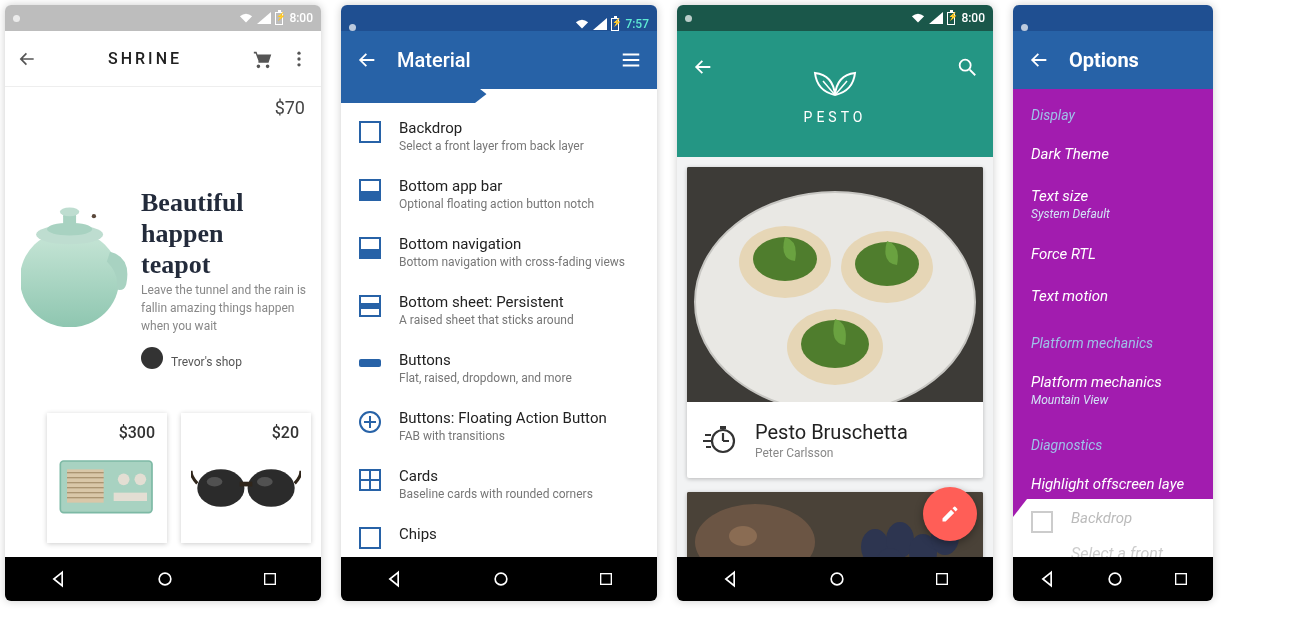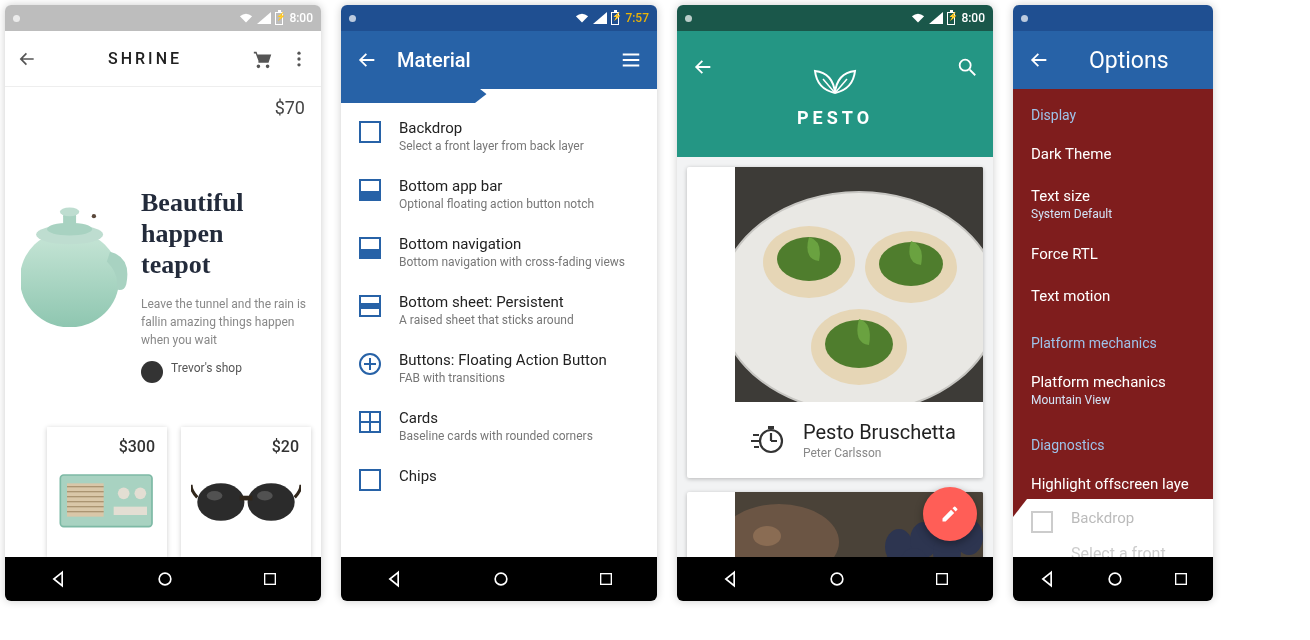--- a/index.html
+++ b/index.html
@@ -29,21 +29,21 @@
   .status-bar {
     height: 26px;
     display: flex;
     align-items: center;
     justify-content: space-between;
     padding: 0 8px;
     font-size: 12px;
     font-weight: 500;
   }
   .status-bar.light { background:#bdbdbd; color:#fff; }
-  .status-bar.blue  { background:#1f4f91; color:#eab308; }
+  .status-bar.blue  { background:#1f4f91; color:#5eead4;align-items:flex-end; }
   .status-bar.green { background:#1a574a; color:#fff; }
   .status-dot {
     width: 7px; height:7px; border-radius:50%;
     background: rgba(255,255,255,.7);
   }
   .status-right { display:flex; align-items:center; gap:4px;}
   .sig, .batt { width:14px; height:12px; }
   .batt { width:8px; height:13px; border:1.5px solid #fff; position:relative;}
   .batt::before{content:"";position:absolute;top:-3px;left:2px;width:3px;height:2px;background:#fff;}
   .batt::after{content:"⚡";position:absolute;font-size:8px;top:-1px;left:0;color:#fff;}
@@ -66,22 +66,22 @@
     padding:0 10px;gap:12px;border-bottom:1px solid #eee;
   }
   .shrine-title{flex:1;text-align:center;font-weight:500;letter-spacing:3px;font-size:16px;}
   .icon-btn{width:24px;height:24px;display:flex;align-items:center;justify-content:center;color:#444;}
   .shrine-body{flex:1;overflow:hidden;position:relative;padding-left:28px;}
   .price-big{position:absolute;top:10px;right:16px;font-size:18px;font-weight:400;color:#444;}
   .teapot-area{display:flex;align-items:flex-start;padding-top:100px;}
   .teapot-svg{width:140px;height:auto; transform:translateX(-12px);}
   .hero-text{padding-top:0px;}
   .hero-title{font-family:Georgia,"Times New Roman",serif;font-size:26px;font-weight:700;color:#232b3b;line-height:1.2;}
-  .hero-desc{font-size:12px;color:#888;margin-top:14px;line-height:1.5;width:180px;}
-  .seller{display:flex;align-items:flex-start;gap:8px;margin-top:12px;}
+  .hero-desc{font-size:12px;color:#888;line-height:1.5;width:180px;}
+  .seller{display:flex;align-items:flex-end;gap:8px;margin-top:12px;}
   .avatar{width:22px;height:22px;border-radius:50%;background:#333;}
   .seller-name{font-size:12px;color:#555;}
   .card-row{display:flex;gap:14px;padding:14px;margin-top:30px;}
   .product-card{flex:1;height:130px;box-shadow:0 1px 5px rgba(0,0,0,.2);background:#fff;position:relative;padding:10px;}
   .product-card .pp{position:absolute;top:10px;right:12px;font-weight:500;color:#333;}
   .radio-svg{width:100px;height:70px;margin-top:28px;}
   .glasses-svg{width:110px;height:50px;margin-top:40px;}
 
   
   .mat-appbar{
@@ -110,40 +110,40 @@
   .mat-text .s{font-size:12px;color:#777;margin-top:2px;}
 
   
   .pesto-header{
     background:#249684;height:126px;display:flex;flex-direction:column;
     align-items:center;justify-content:center;color:#fff;position:relative;
   }
   .pesto-header .back{position:absolute;left:14px;top:24px;}
   .pesto-header .search{position:absolute;right:14px;top:24px;}
   .pesto-header .logo{display:flex;flex-direction:column;align-items:center;gap:6px;}
-  .pesto-word{letter-spacing:4px;font-size:18px;font-weight:700;}
+  .pesto-word{letter-spacing:4px;font-size:14px;font-weight:400;}
   .pesto-body{flex:1;background:#f2f3f4;padding:10px;overflow:hidden;position:relative;}
-  .dish-card{background:#fff;border-radius:2px;box-shadow:0 1px 4px rgba(0,0,0,.25);overflow:hidden;margin-bottom:14px;padding-left:48px;}
+  .dish-card{background:#fff;border-radius:2px;box-shadow:0 1px 4px rgba(0,0,0,.25);overflow:hidden;margin-bottom:14px;}
   .dish-img{height:235px;background:#3a3a38;position:relative;overflow:hidden;}
   .dish-img svg{position:absolute;}
   .dish-meta{display:flex;align-items:center;gap:18px;padding:18px 16px;}
   .dish-title{font-size:20px;font-weight:400;color:#222;}
   .dish-sub{font-size:12px;color:#888;margin-top:2px;}
   .dish2-img{height:80px;background:linear-gradient(120deg,#5b5246,#2c2a28);}
   .fab{position:absolute;right:16px;bottom:16px;width:54px;height:54px;border-radius:50%;
        background:#ff5e57;box-shadow:0 3px 8px rgba(0,0,0,.35);
        display:flex;align-items:center;justify-content:center;color:#fff;font-size:20px;}
 
   
   .opt-appbar{
     background:#2762a7;color:#fff;height:58px;display:flex;align-items:center;
     padding:0 14px;gap:18px;
   }
-  .opt-appbar .title{font-size:23px;font-weight:400;margin-left:20px;}
-  .opt-body{background:#7f1d1d;flex:1;padding:0 18px;color:#fff;position:relative;}
+  .opt-appbar .title{font-size:20px;font-weight:700;}
+  .opt-body{background:#a21caf;flex:1;padding:0 18px;color:#fff;position:relative;font-style:italic;}
   .opt-section{color:#9fc2e8;font-size:14px;margin:18px 0 10px;}
   .opt-item{padding:12px 0;font-size:15px;}
   .opt-item .sub{font-size:12px;color:#d2e3f6;margin-top:2px;}
   .opt-peek{
     position:absolute;bottom:0;left:0;right:0;height:58px;background:#fff;
     padding:10px 18px 0 18px;color:#bbb;display:flex;gap:18px;
     clip-path:polygon(0 18px,7% 0,100% 0,100% 100%,0 100%);
   }
   .opt-peek .mi{width:22px;height:22px;border:2px solid #ccc;flex-shrink:0;margin-top:2px;}
   .opt-peek .t{font-size:15px;color:#bbb;}
@@ -326,20 +326,27 @@
         </div>
     </div>
     <div class="mat-item">
       <span class="mat-icon fill-mid"></span>
       <div class="mat-text">
           <div class="t">Bottom sheet: Persistent</div>
           <div class="s">A raised sheet that sticks around</div>
         </div>
     </div>
     <div class="mat-item">
+      <span class="mat-icon bar"></span>
+      <div class="mat-text">
+          <div class="t">Buttons</div>
+          <div class="s">Flat, raised, dropdown, and more</div>
+        </div>
+    </div>
+    <div class="mat-item">
       <span class="mat-icon plus"></span>
       <div class="mat-text">
           <div class="t">Buttons: Floating Action Button</div>
           <div class="s">FAB with transitions</div>
         </div>
     </div>
     <div class="mat-item">
       <span class="mat-icon grid"></span>
       <div class="mat-text">
           <div class="t">Cards</div>

